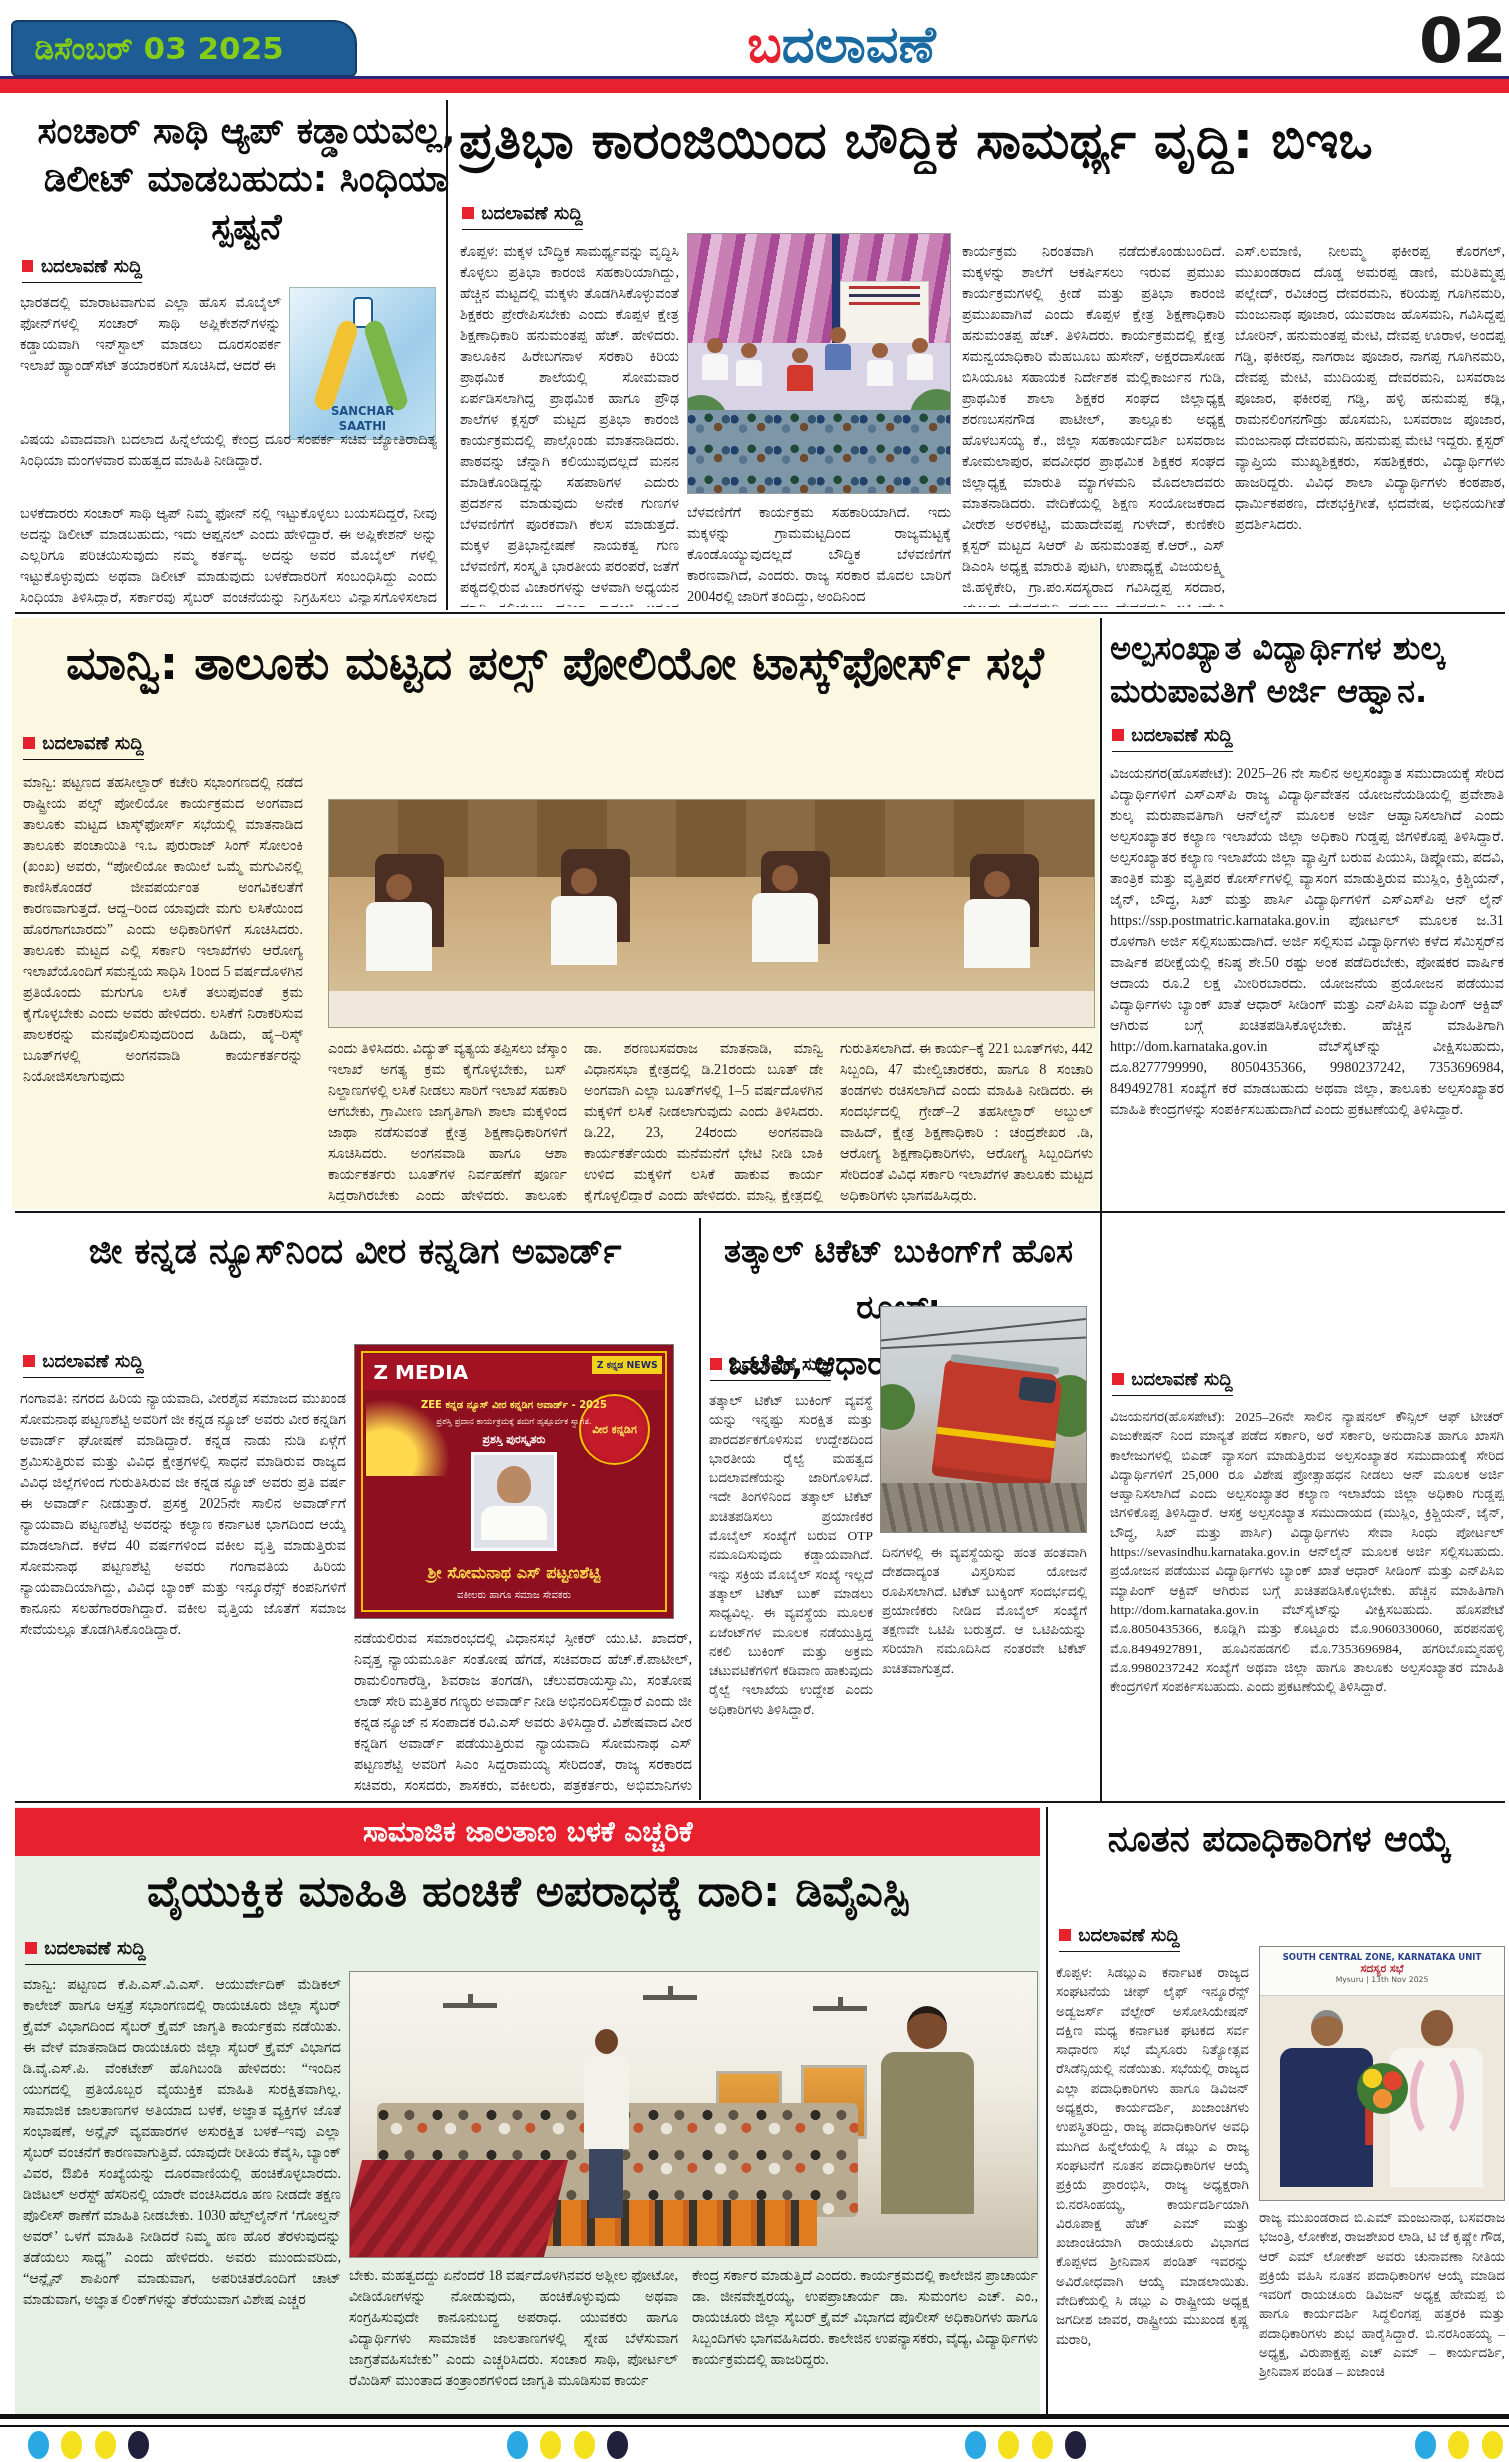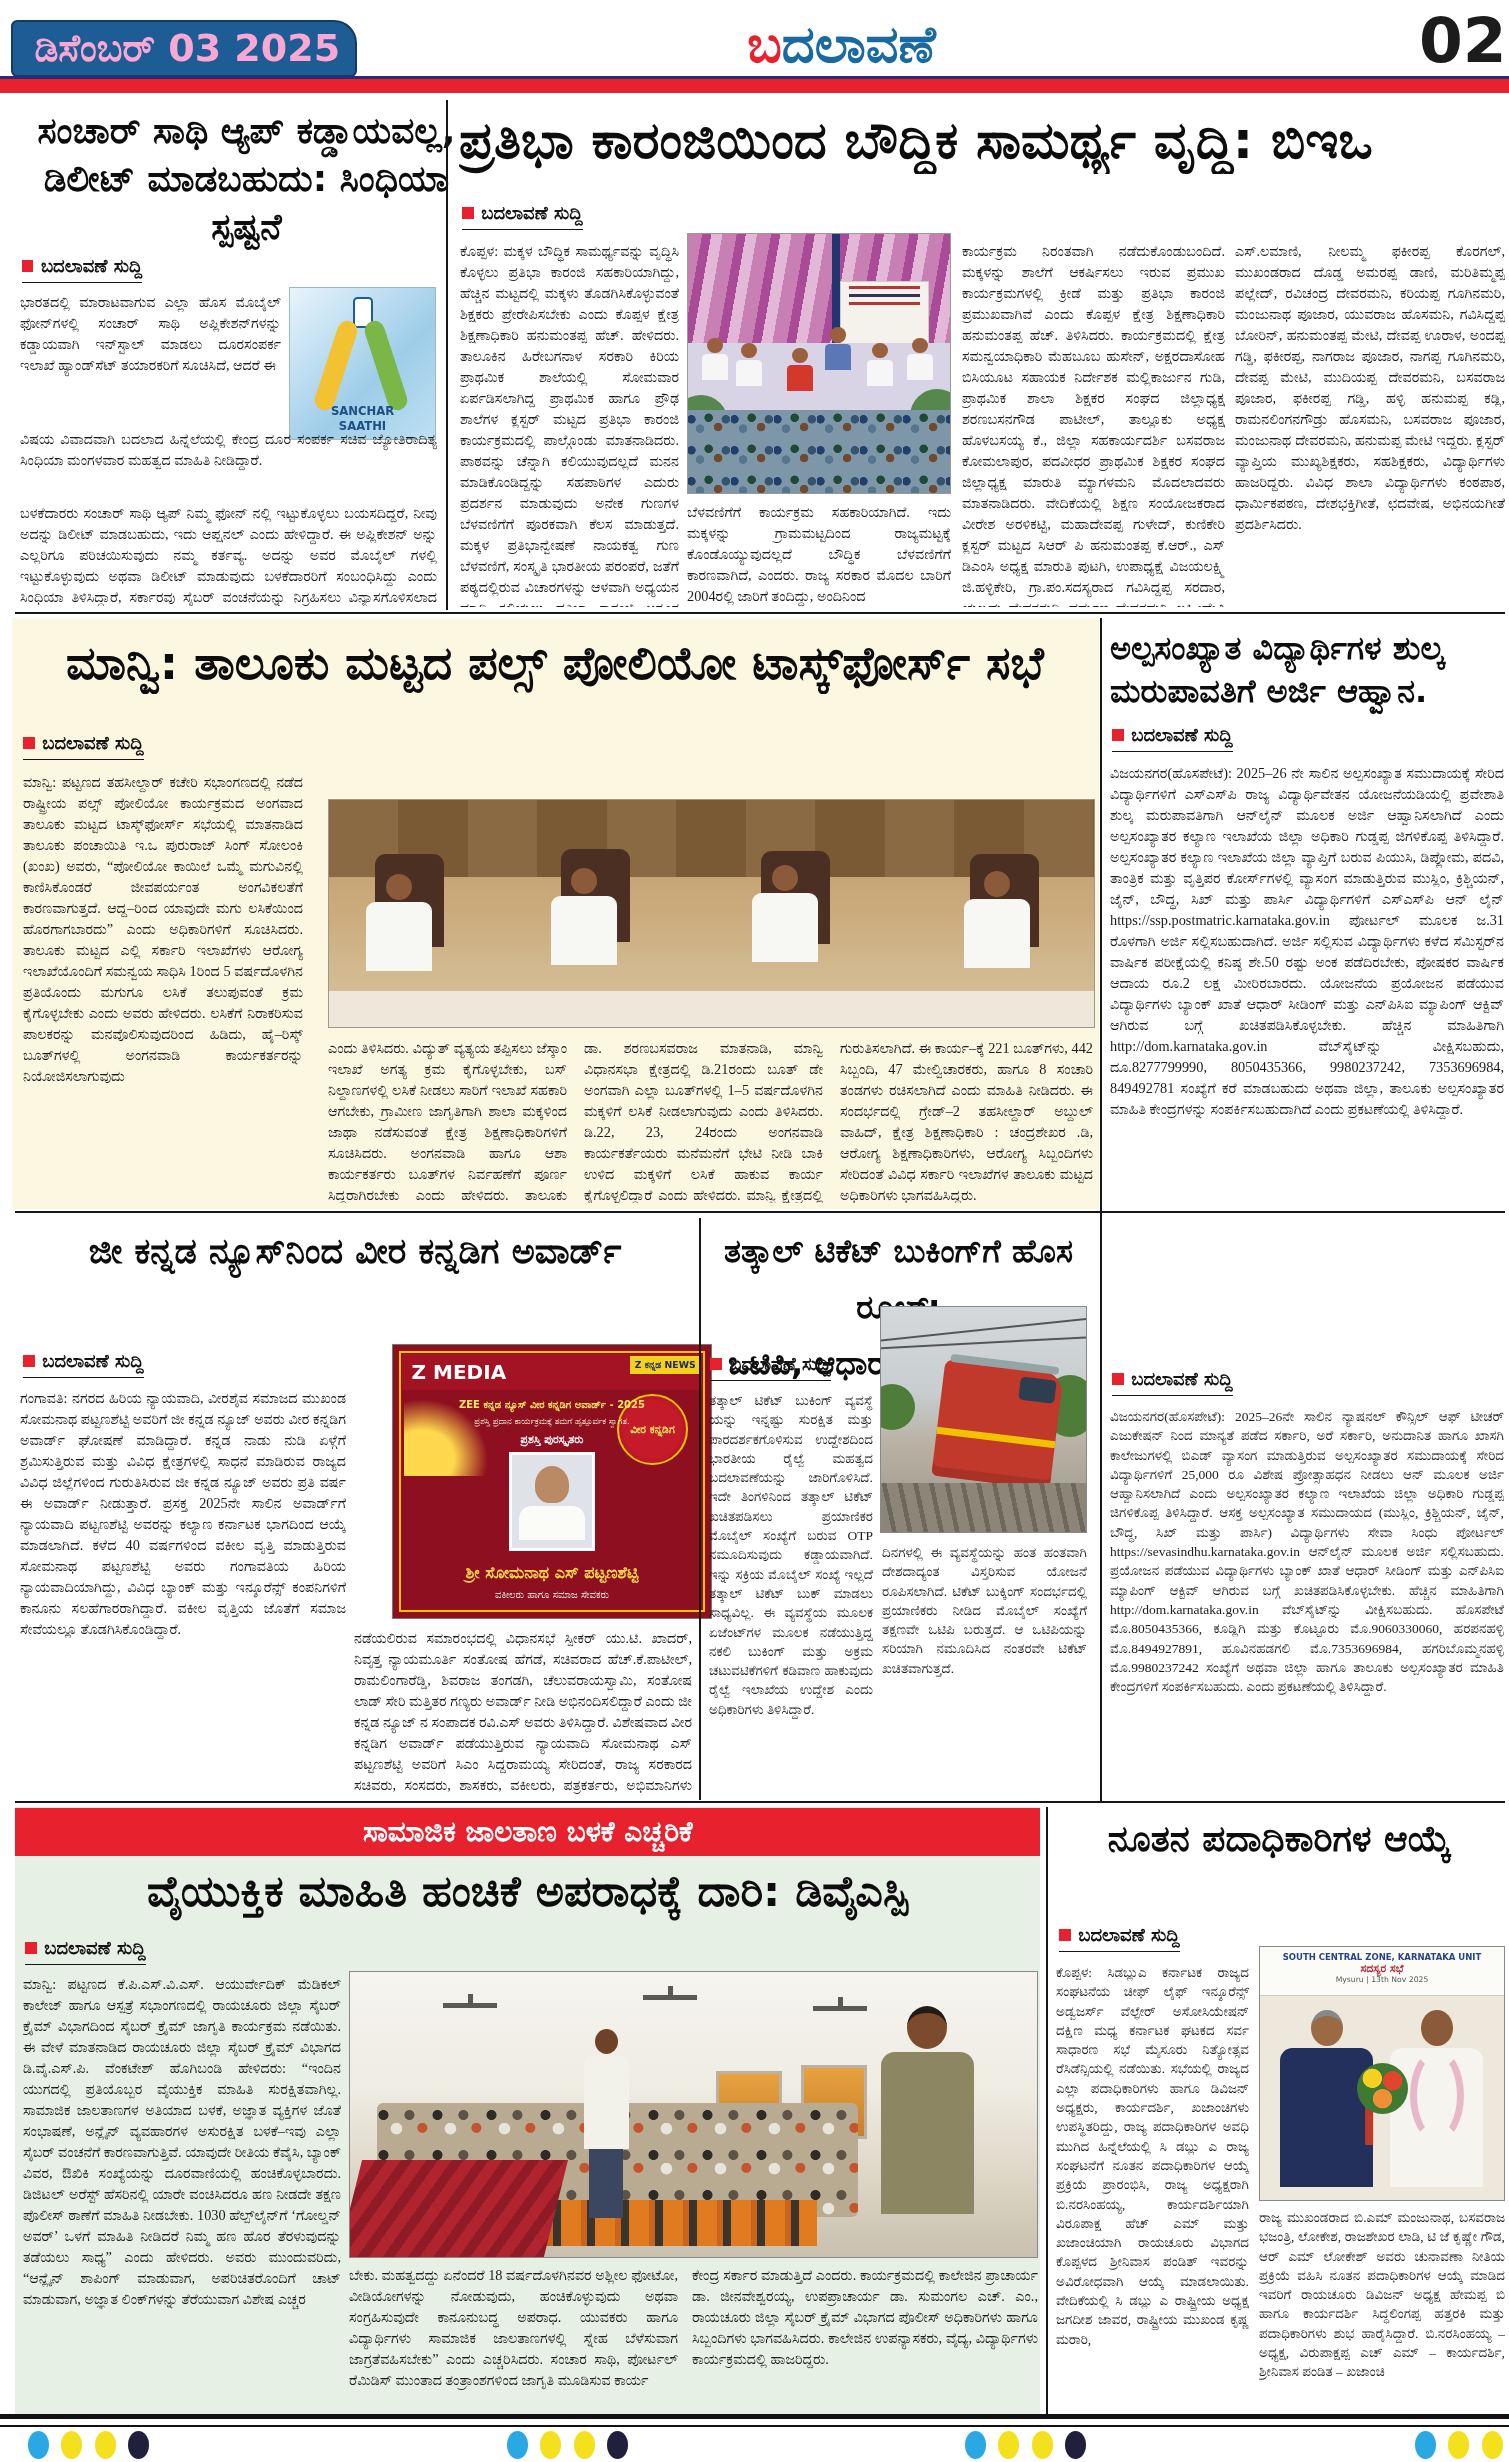--- a/index.html
+++ b/index.html
@@ -5,21 +5,21 @@
   * { margin:0; padding:0; box-sizing:border-box; }
   html,body { background:#ffffff; }
   .page { position:relative; width:1510px; height:2462px; background:#fff; overflow:hidden;
           font-family:"Liberation Serif", serif; color:#161616; }
   .abs { position:absolute; }
 
   
   .date-box { left:10.8px; top:20px; width:346px; height:57px; background:#1d5c94;
               border:2.3px solid #123c63; border-radius:6.2px 23px 6.2px 6.2px;
               display:flex; align-items:center; padding-left:21.6px; }
-  .date-box span { color:#f9a8d4; font-family:"DejaVu Sans", sans-serif; font-weight:800; font-size:38px; }
+  .date-box span { color:#84cc16; font-family:"DejaVu Sans", sans-serif; font-weight:800; font-size:31px; }
   .masthead { left:664px; top:14px; width:355px; height:62px; text-align:center;
               font-family:"DejaVu Sans", sans-serif; font-weight:800; font-size:51px; line-height:62px; }
   .masthead .first { color:#e8212e; }
   .masthead .rest  { color:#1a6aa2; }
   .page-num { left:1419px; top:6.2px; width:86px; text-align:right; font-family:"DejaVu Sans", sans-serif;
               font-weight:800; font-size:63px; line-height:69px; color:#1c1c1c; }
   .red-bar { left:0; top:76px; width:1510px; height:17px; background:#e8212e; border-top:3.1px solid #2a2a7a; }
 
   
   .headline { font-family:"DejaVu Sans", sans-serif; font-weight:800; color:#0d0d0d; }
@@ -312,21 +312,21 @@
     <div>ಜೀ ಕನ್ನಡ ನ್ಯೂಸ್‌ನಿಂದ ವೀರ ಕನ್ನಡಿಗ ಅವಾರ್ಡ್</div>
   </div>
   <div class="abs" style="left:23px; top:1350px;">
     <span class="byline">
         <span class="sq"></span>
     <span class="bt">ಬದಲಾವಣೆ ಸುದ್ದಿ</span>
       </span>
   </div>
   <div class="abs bodytext" style="left:20px; top:1388px; width:326px; height:408px;">ಗಂಗಾವತಿ: ನಗರದ ಹಿರಿಯ ನ್ಯಾಯವಾದಿ, ವೀರಶೈವ ಸಮಾಜದ ಮುಖಂಡ ಸೋಮನಾಥ ಪಟ್ಟಣಶೆಟ್ಟಿ ಅವರಿಗೆ ಜೀ ಕನ್ನಡ ನ್ಯೂಜ್ ಅವರು ವೀರ ಕನ್ನಡಿಗ ಅವಾರ್ಡ್ ಘೋಷಣೆ ಮಾಡಿದ್ದಾರೆ. ಕನ್ನಡ ನಾಡು ನುಡಿ ಏಳ್ಗೆಗೆ ಶ್ರಮಿಸುತ್ತಿರುವ ಮತ್ತು ವಿವಿಧ ಕ್ಷೇತ್ರಗಳಲ್ಲಿ ಸಾಧನೆ ಮಾಡಿರುವ ರಾಜ್ಯದ ವಿವಿಧ ಜಿಲ್ಲೆಗಳಿಂದ ಗುರುತಿಸಿರುವ ಜೀ ಕನ್ನಡ ನ್ಯೂಜ್ ಅವರು ಪ್ರತಿ ವರ್ಷ ಈ ಅವಾರ್ಡ್ ನೀಡುತ್ತಾರೆ. ಪ್ರಸಕ್ತ 2025ನೇ ಸಾಲಿನ ಅವಾರ್ಡ್‌ಗೆ ನ್ಯಾಯವಾದಿ ಪಟ್ಟಣಶೆಟ್ಟಿ ಅವರನ್ನು ಕಲ್ಯಾಣ ಕರ್ನಾಟಕ ಭಾಗದಿಂದ ಆಯ್ಕೆ ಮಾಡಲಾಗಿದೆ. ಕಳೆದ 40 ವರ್ಷಗಳಿಂದ ವಕೀಲ ವೃತ್ತಿ ಮಾಡುತ್ತಿರುವ ಸೋಮನಾಥ ಪಟ್ಟಣಶೆಟ್ಟಿ ಅವರು ಗಂಗಾವತಿಯ ಹಿರಿಯ ನ್ಯಾಯವಾದಿಯಾಗಿದ್ದು, ವಿವಿಧ ಬ್ಯಾಂಕ್ ಮತ್ತು ಇನ್ಶೂರೆನ್ಸ್ ಕಂಪನಿಗಳಿಗೆ ಕಾನೂನು ಸಲಹೆಗಾರರಾಗಿದ್ದಾರೆ. ವಕೀಲ ವೃತ್ತಿಯ ಜೊತೆಗೆ ಸಮಾಜ ಸೇವೆಯಲ್ಲೂ ತೊಡಗಿಸಿಕೊಂಡಿದ್ದಾರೆ.</div>
 
-  <div class="abs photo ph-poster" style="left:354px; top:1344px; width:320px; height:275px;margin-left:38px;">
+  <div class="abs photo ph-poster" style="left:354px; top:1344px; width:320px; height:275px;">
     <div class="frame"></div>
     <div class="top">
       <span class="zbrand">Z MEDIA</span>
     </div>
     <div class="ztag">Z ಕನ್ನಡ NEWS</div>
     <div class="swoosh"></div>
     <div class="badge">ವೀರ ಕನ್ನಡಿಗ</div>
     <div class="pline" style="top:54px; font-size:10px; font-weight:700; color:#ffe95e;">ZEE ಕನ್ನಡ ನ್ಯೂಸ್ ವೀರ ಕನ್ನಡಿಗ ಅವಾರ್ಡ್ - 2025</div>
     <div class="pline" style="top:71px; font-size:8.5px; color:#ffd;">ಪ್ರಶಸ್ತಿ ಪ್ರದಾನ ಕಾರ್ಯಕ್ರಮಕ್ಕೆ ತಮಗೆ ಹೃತ್ಪೂರ್ವಕ ಸ್ವಾಗತ.</div>
     <div class="pline" style="top:88px; font-size:10.8px; font-weight:700; color:#fff;">ಪ್ರಶಸ್ತಿ ಪುರಸ್ಕೃತರು</div>

